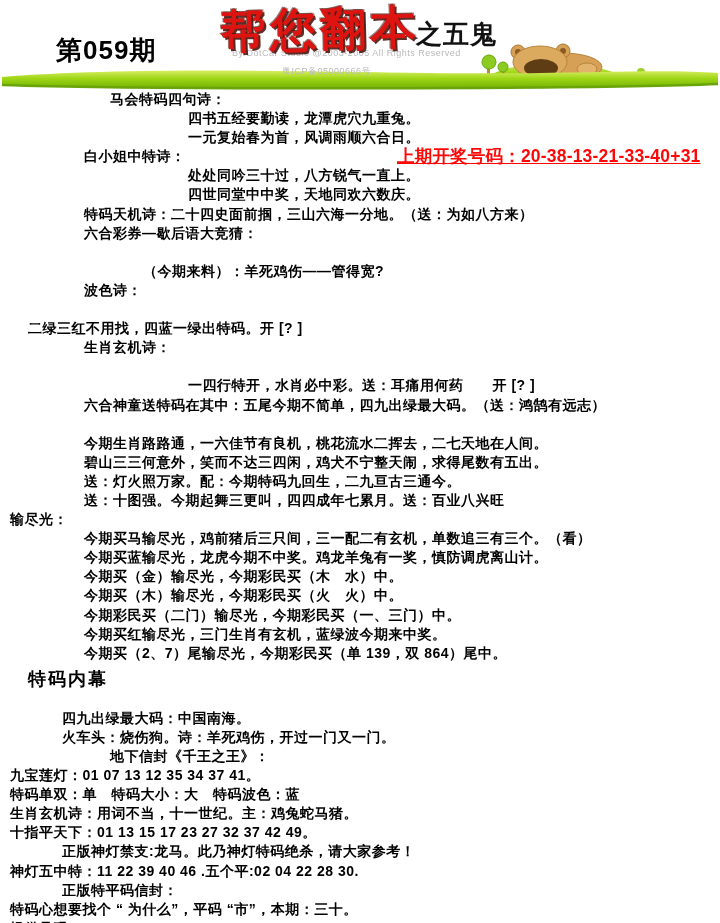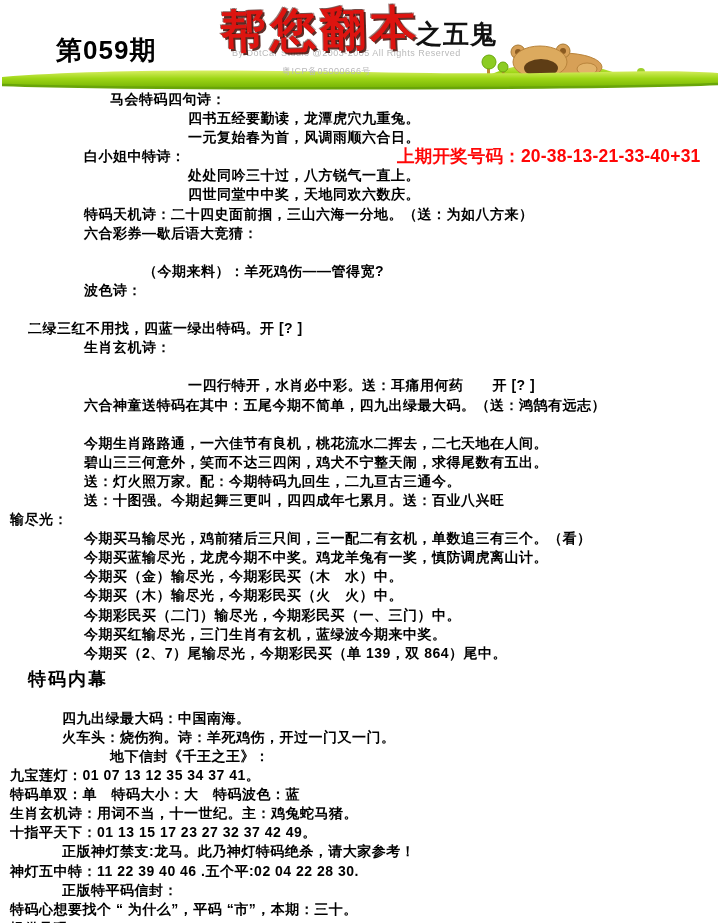--- a/index.html
+++ b/index.html
@@ -12,21 +12,21 @@
   .wm1{left:232px;top:48px;}
   .wm2{left:282px;top:65px;}
   .title-wrap{position:absolute;left:220px;top:4px;z-index:2;display:flex;align-items:flex-end;}
   .t-main{font-size:46px;font-weight:bold;color:#dd1410;line-height:1.1;letter-spacing:4px;
           transform:rotate(-1.5deg);
           text-shadow:2px 2px 0 rgba(66,10,4,.85),-1px -1px 0 rgba(66,10,4,.55),1px -1px 0 rgba(66,10,4,.4);}
   .t-suffix{font-size:26px;font-weight:bold;color:#111;margin-left:-4px;padding-bottom:3px;letter-spacing:1px;}
   .grass{position:absolute;left:0;top:40px;width:720px;height:52px;z-index:0;}
   
   .lastdraw{position:absolute;left:397px;top:144px;font-size:17.5px;font-weight:bold;color:#ff0707;
-            white-space:nowrap;letter-spacing:.2px;z-index:3;}
+            white-space:nowrap;letter-spacing:.2px;z-index:3;text-decoration:underline;}
   
   .doc{position:absolute;top:90px;left:0;width:720px;font-size:14px;font-weight:bold;
        line-height:19.1px;letter-spacing:.5px;z-index:2;}
   .line{white-space:nowrap;}
   .ind-0{padding-left:10px;}
   .ind-1{padding-left:28px;}
   .ind-2{padding-left:62px;}
   .ind-3{padding-left:84px;}
   .ind-4{padding-left:110px;}
   .ind-5{padding-left:143px;}

